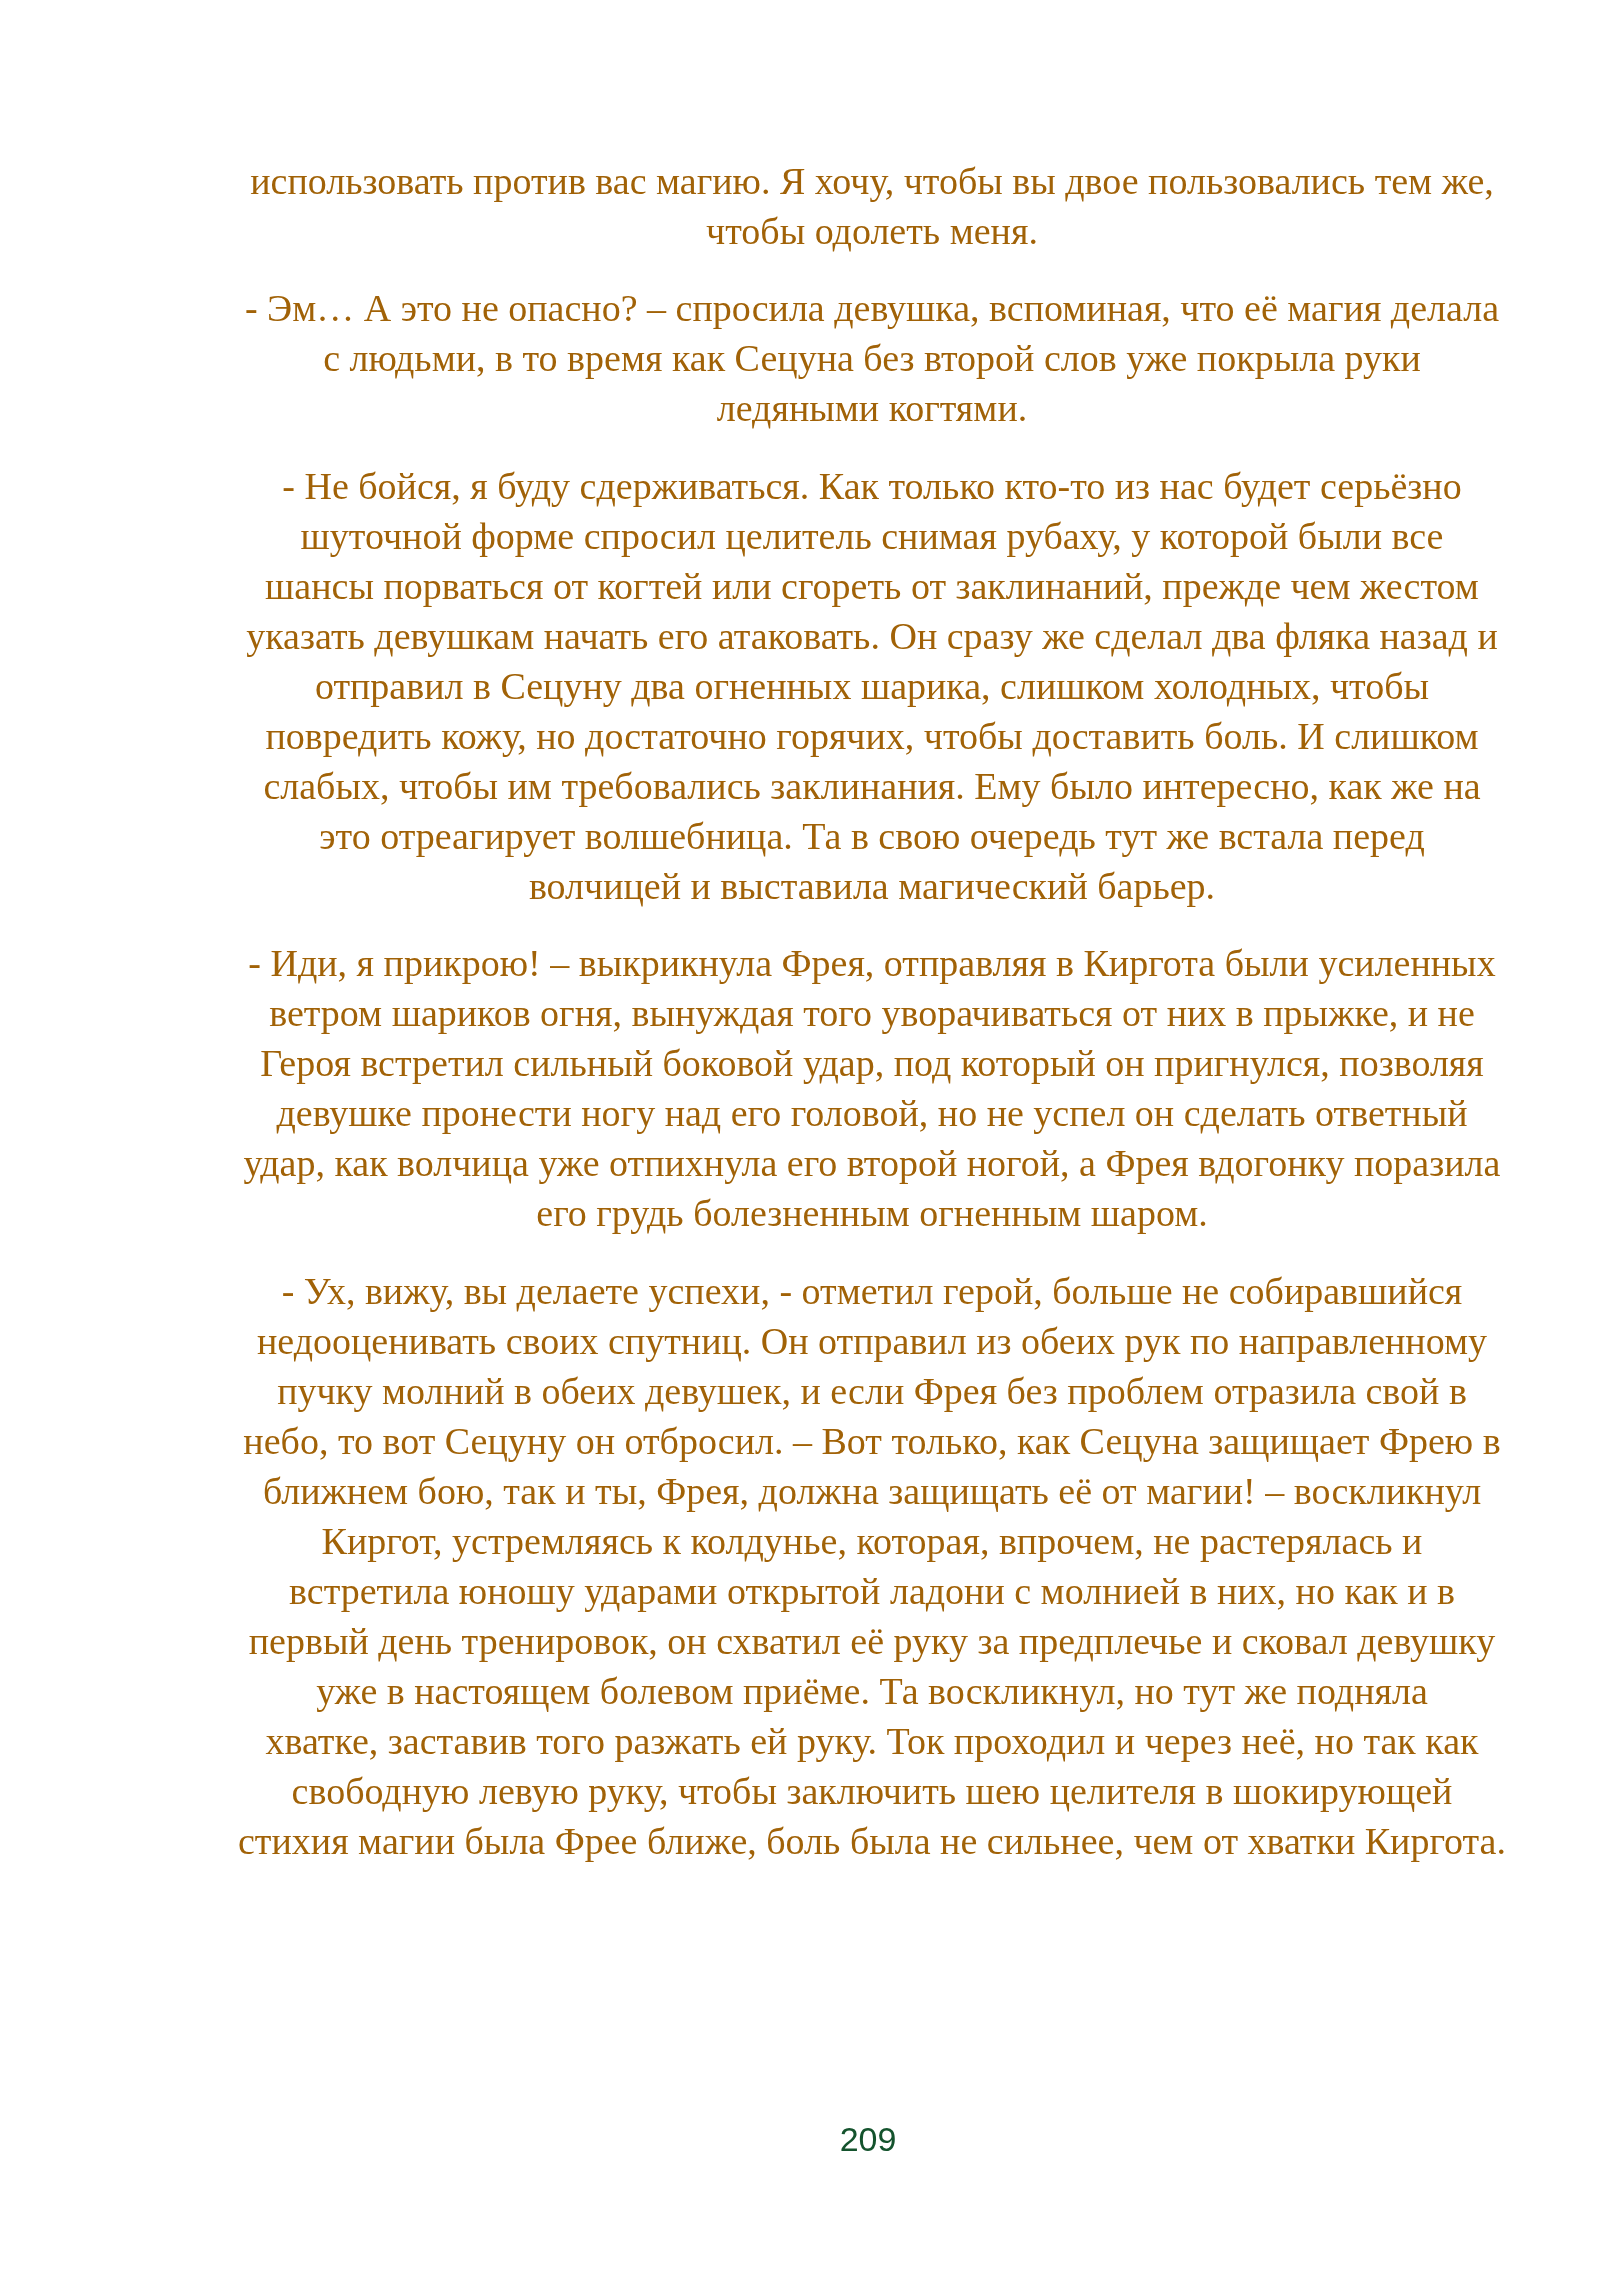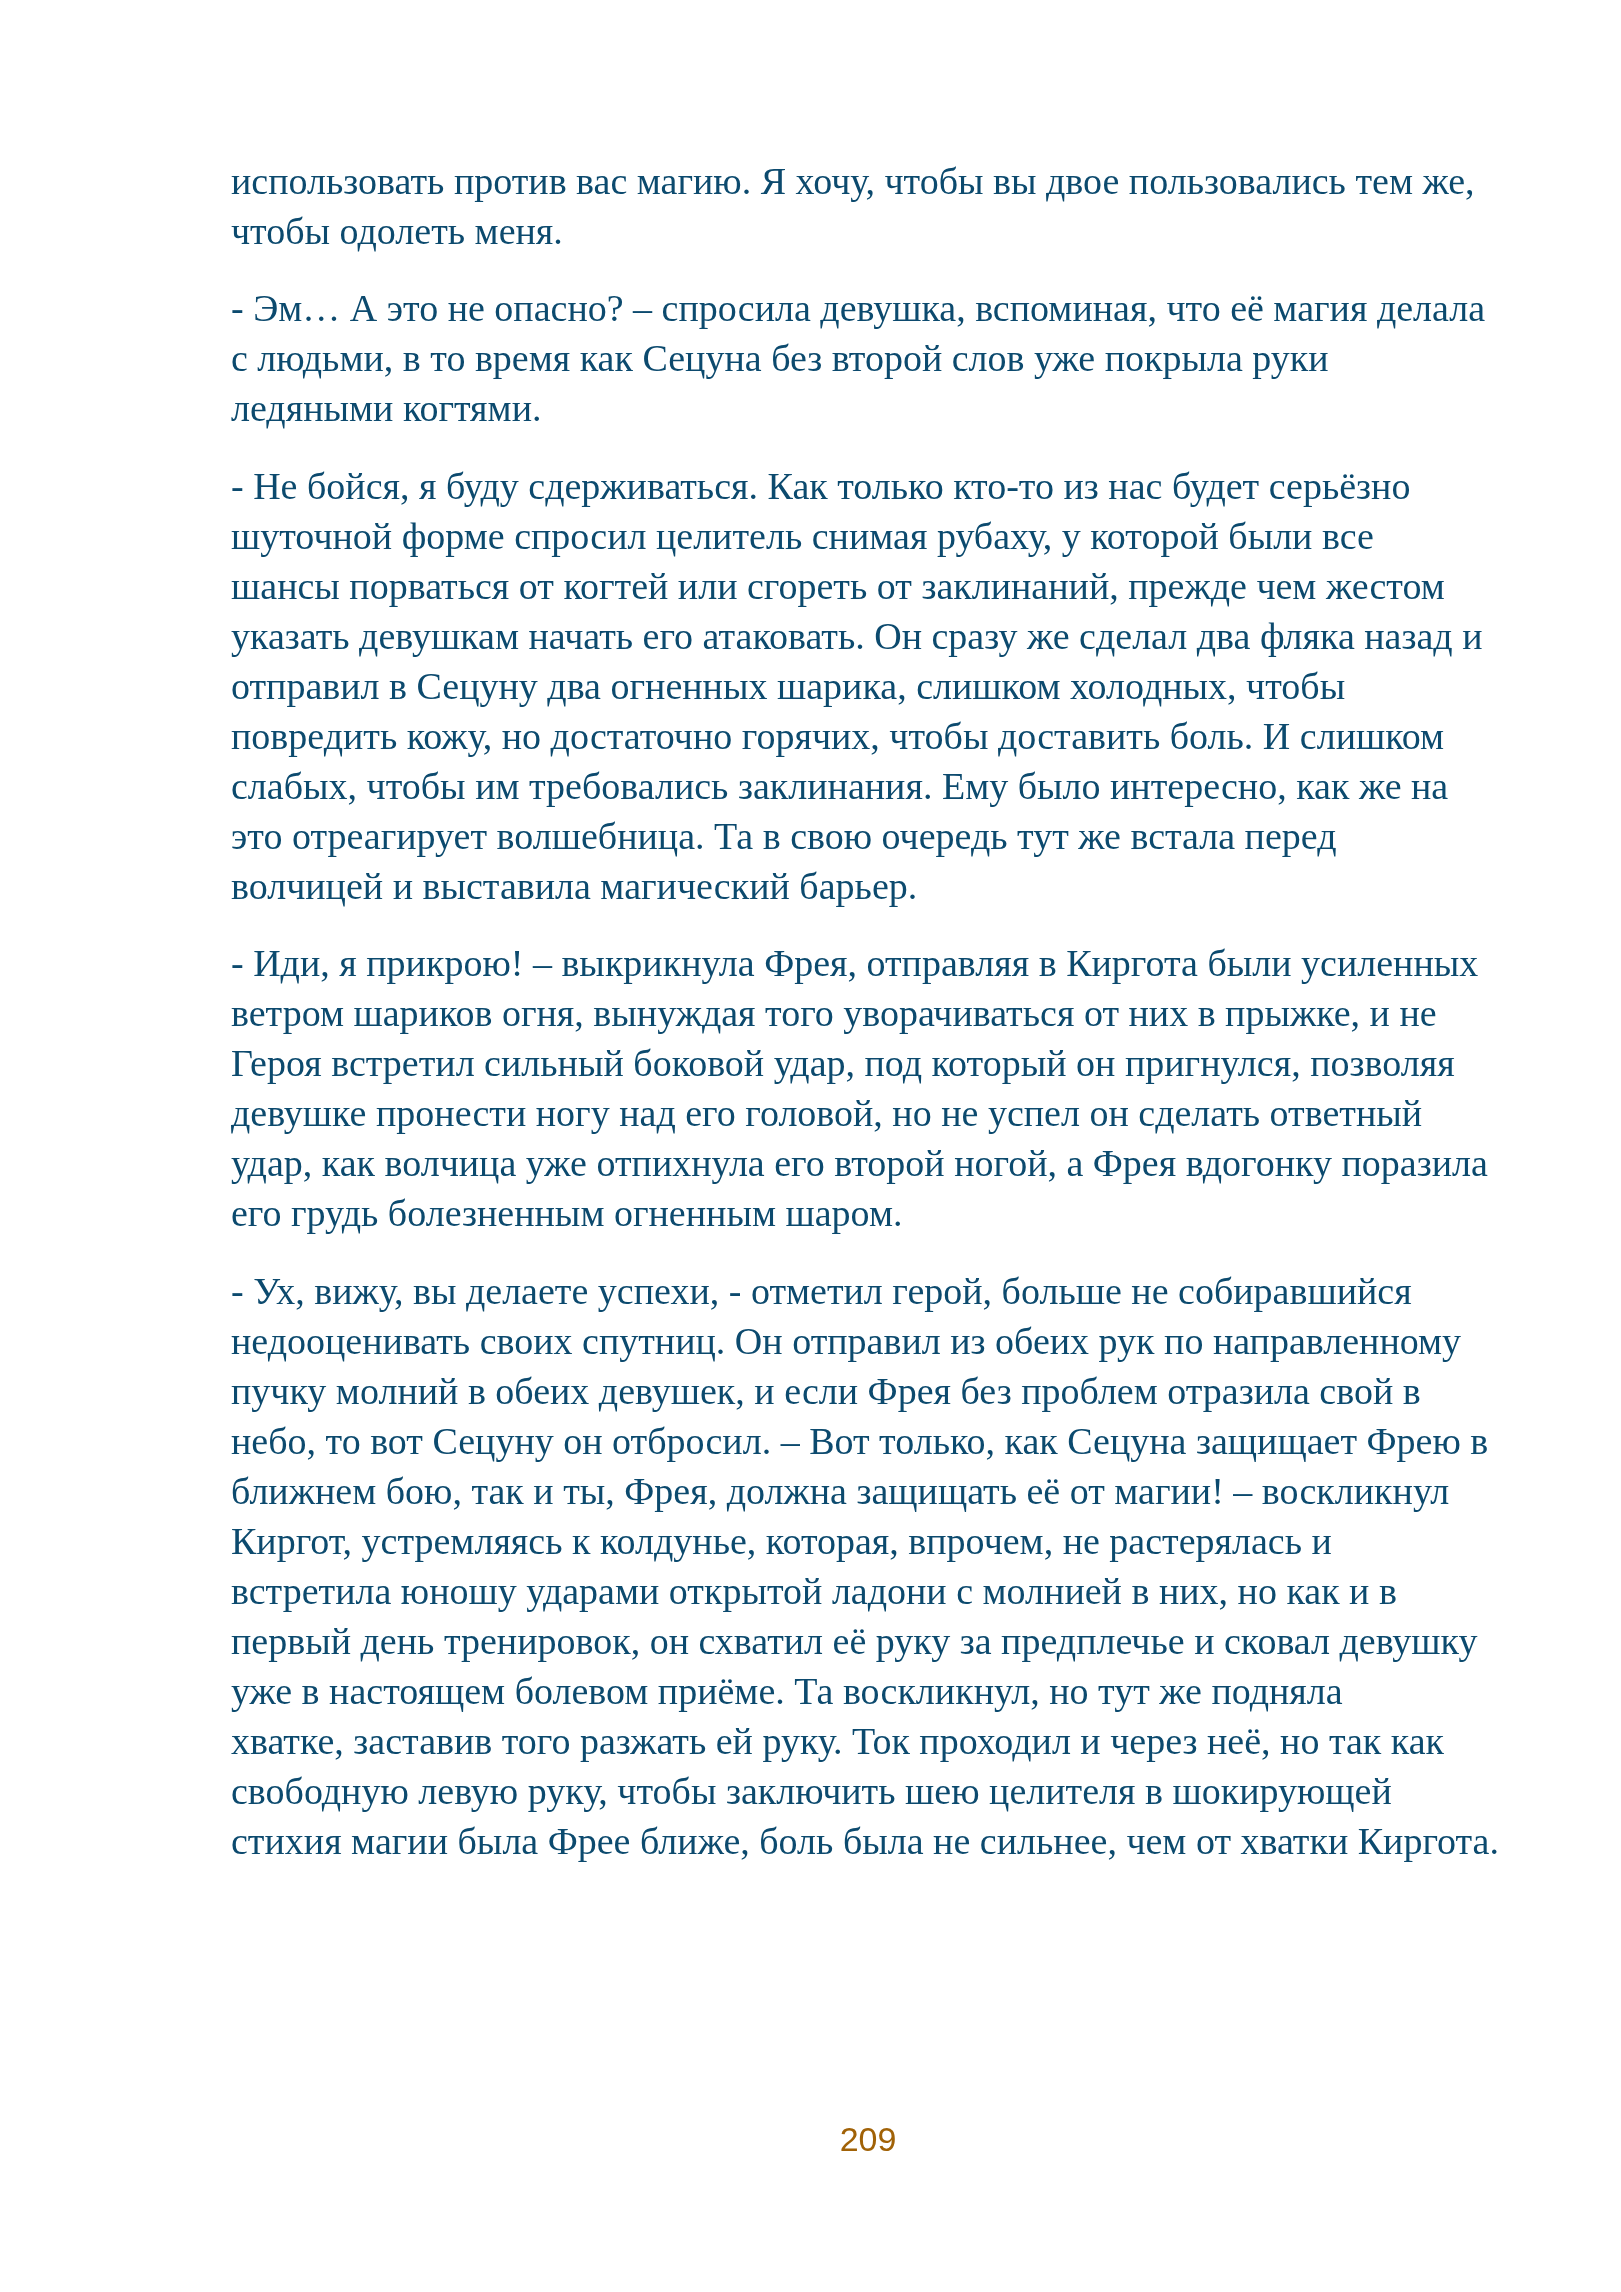--- a/index.html
+++ b/index.html
@@ -15,41 +15,41 @@
     color: #000000;
     overflow: hidden;
   }
   .text-block {
     position: absolute;
     left: 231px;
     top: 156px;
     width: 1282px;
     font-family: "Liberation Serif", "DejaVu Serif", serif;
     font-size: 38px;
-    color: #0c4a6e;
-    text-align: left;
+    color: #a16207;
+    text-align: center;
   }
   .para {
     margin: 0 0 27.4px 0;
     padding: 0;
   }
   .line {
     line-height: 50px;
     white-space: nowrap;
   }
   .page-footer {
     position: absolute;
     left: 231px;
     top: 2120px;
     width: 1274px;
     text-align: center;
     font-family: "Liberation Sans", "DejaVu Sans", sans-serif;
     font-size: 34px;
     line-height: 39px;
-    color: #a16207;
+    color: #14532d;
   }
 </style>
 </head>
 <body>
 
 <main class="page">
   <section class="text-block">
 
   <div class="para">
         <div class="line">использовать против вас магию. Я хочу, чтобы вы двое пользовались тем же,</div>

